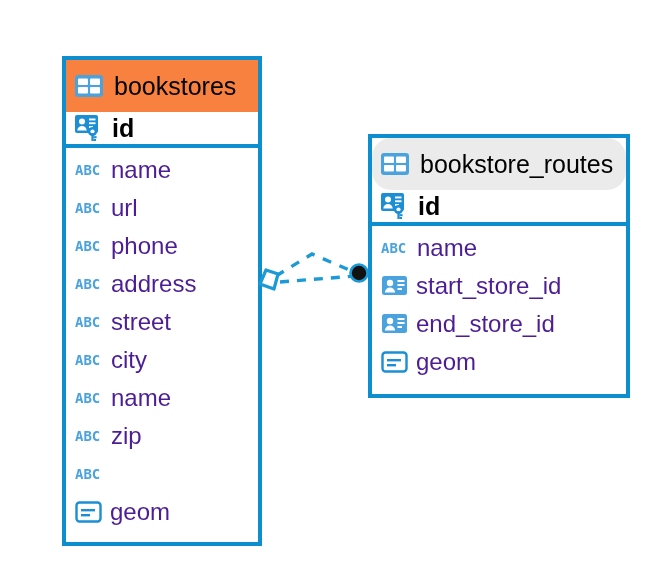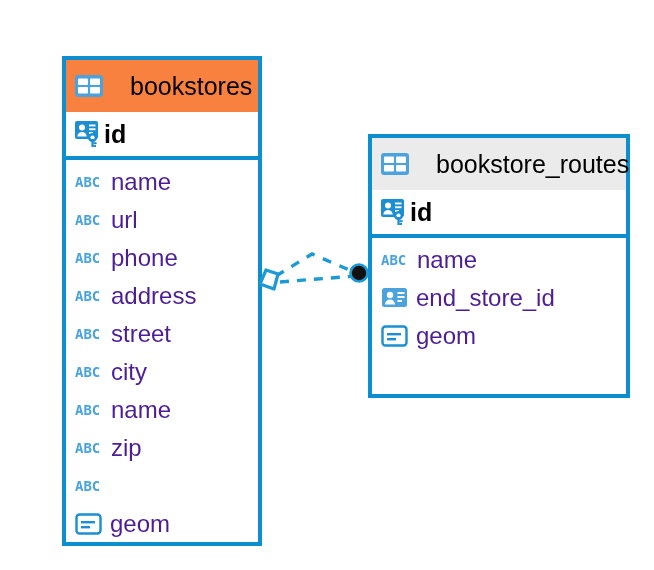--- a/index.html
+++ b/index.html
@@ -40,39 +40,40 @@
     width: 262px;
     height: 264px;
   }
 
   .entity-header {
     box-sizing: border-box;
     height: 52px;
     display: flex;
     align-items: center;
     padding-left: 8px;
-    gap: 26px;
+    gap: 10px;
   }
   .entity-header.accent { background: #f9813f; }
-  .entity-header.muted  { background: #ebebeb; }
+  .entity-header.muted  { background: #ebebeb; border-radius: 19px; }
 
   .entity-title {
     font-size: 25px;
     color: #000000;
     line-height: 1;
     white-space: nowrap;
   }
 
   
   .pk-row {
     box-sizing: border-box;
-    height: 48px;
+    height: 36px;
     display: flex;
     align-items: center;
     padding-left: 8px;
+    gap: 8px;
     border-bottom: 4px solid #0d8ecf;
     background: #ffffff;
   }
   .pk-label {
     font-size: 25px;
     font-weight: bold;
     color: #000000;
     line-height: 1;
   }
 
@@ -257,30 +258,41 @@
 
     <div class="field-list">
 
       <div class="field-row">
         <svg class="icon icon-abc" viewBox="0 0 28 16">
           <text x="0" y="13" font-family="'DejaVu Sans Mono', monospace" font-size="14" font-weight="bold" fill="#4aa3dd">ABC</text>
         </svg>
         <span class="field-label">name</span>
       </div>
 
-
       <div class="field-row">
         <svg class="icon icon-fk" viewBox="0 0 27 24">
           <rect x="1" y="2" width="25" height="19" rx="2.5" fill="#4aa3dd"></rect>
           <circle cx="9" cy="9" r="3.2" fill="#ffffff"></circle>
           <path d="M3.8 18.4c0.6-3.4 2.7-4.9 5.2-4.9s4.6 1.5 5.2 4.9z" fill="#ffffff"></path>
           <rect x="16.5" y="6" width="7" height="2" fill="#ffffff"></rect>
           <rect x="16.5" y="10" width="7" height="2" fill="#ffffff"></rect>
           <rect x="16.5" y="14" width="4.5" height="2" fill="#ffffff"></rect>
         </svg>
+        <span class="field-label">start_store_id</span>
+      </div>
+
+      <div class="field-row">
+        <svg class="icon icon-fk" viewBox="0 0 27 24">
+          <rect x="1" y="2" width="25" height="19" rx="2.5" fill="#4aa3dd"></rect>
+          <circle cx="9" cy="9" r="3.2" fill="#ffffff"></circle>
+          <path d="M3.8 18.4c0.6-3.4 2.7-4.9 5.2-4.9s4.6 1.5 5.2 4.9z" fill="#ffffff"></path>
+          <rect x="16.5" y="6" width="7" height="2" fill="#ffffff"></rect>
+          <rect x="16.5" y="10" width="7" height="2" fill="#ffffff"></rect>
+          <rect x="16.5" y="14" width="4.5" height="2" fill="#ffffff"></rect>
+        </svg>
         <span class="field-label">end_store_id</span>
       </div>
 
       <div class="field-row">
         <svg class="icon icon-geom" viewBox="0 0 27 24">
           <rect x="1.5" y="2.5" width="24" height="19" rx="3" fill="none" stroke="#1b8ed4" stroke-width="2.4"></rect>
           <rect x="6" y="9" width="14" height="2.4" fill="#1b8ed4"></rect>
           <rect x="6" y="14" width="9" height="2.4" fill="#1b8ed4"></rect>
         </svg>
         <span class="field-label">geom</span>

